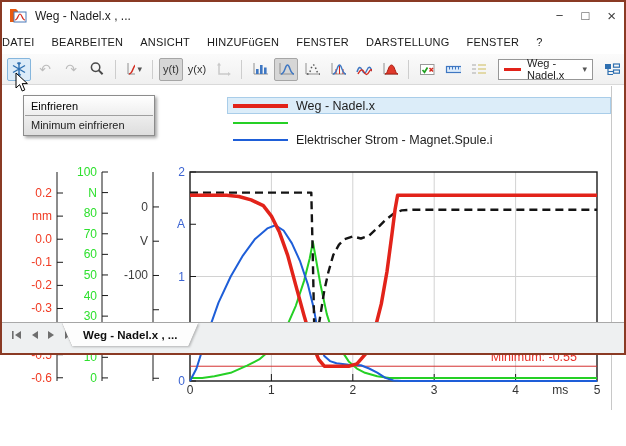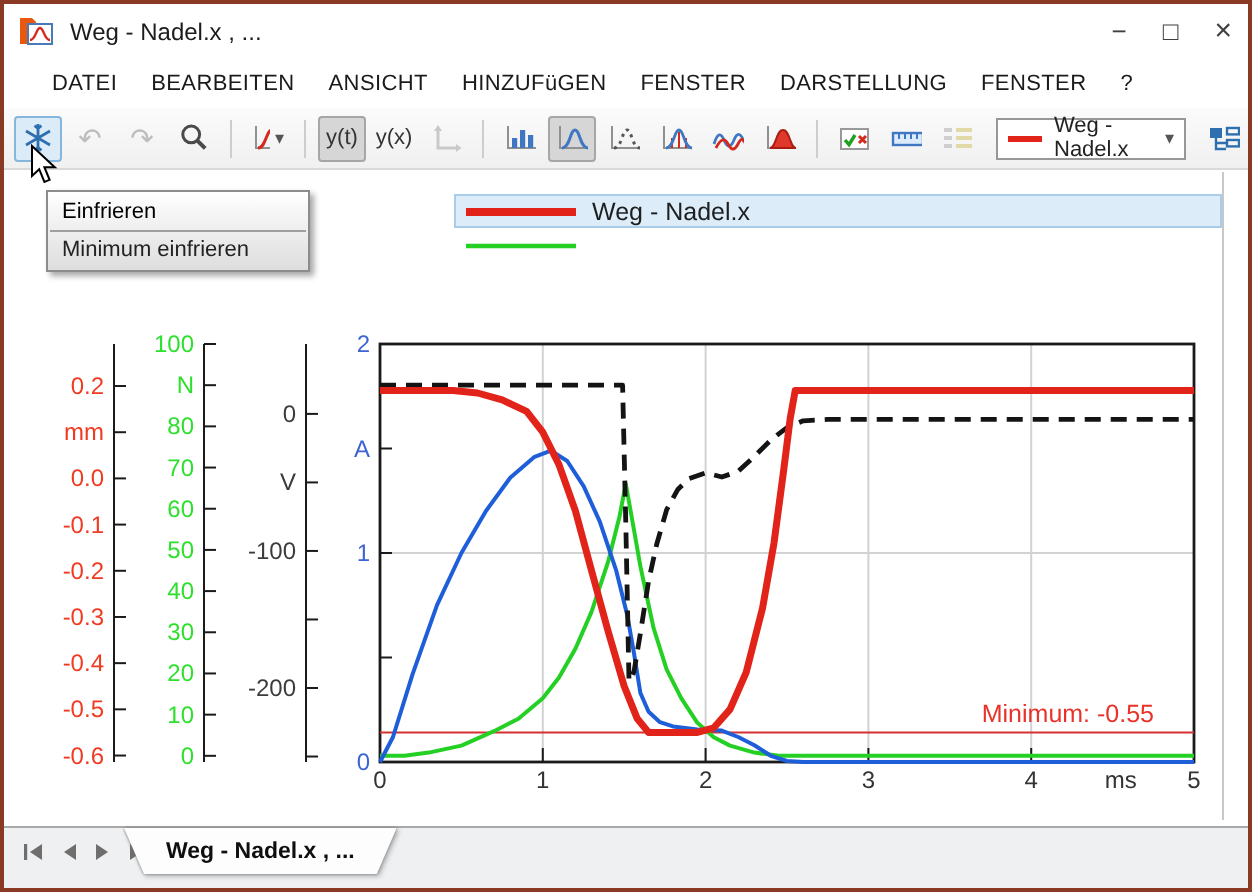--- a/index.html
+++ b/index.html
@@ -1,27 +1,27 @@
 <!DOCTYPE html>
 <html><head>
 <meta charset="utf-8">
 <style>
   *{box-sizing:border-box;margin:0;padding:0}
   html,body{width:626px;height:446px;overflow:hidden;font-family:"Liberation Sans",sans-serif;background:#fff}
-  #win{position:relative;width:626px;height:446px;background:#fff}
+  #win{position:relative;width:626px;height:355px;background:#fff}
   #border-overlay{position:absolute;inset:0;border:2px solid #8a3a24;pointer-events:none;z-index:50}
 
   
   #titlebar{position:absolute;left:2px;top:2px;right:2px;height:27px;background:#fff;display:flex;align-items:center;padding-left:8px;z-index:10}
   #title-text{margin-left:8px;font-size:12px;color:#1c1c1c}
   #controls{position:absolute;right:8px;top:0;height:27px;display:flex;align-items:center;gap:18px;color:#404040}
   #controls span{font-size:13px;line-height:1;cursor:default}
 
   
-  #menubar{position:absolute;left:2px;top:29px;right:2px;height:25px;background:#fff;display:flex;align-items:center;padding-left:24px;gap:17px;z-index:10}
+  #menubar{position:absolute;left:2px;top:29px;right:2px;height:25px;background:#fff;display:flex;align-items:center;padding-left:0;gap:17px;z-index:10}
   .menu-item{font-size:11px;color:#1a1a1a;letter-spacing:.2px}
 
   
   #toolbar{position:absolute;left:2px;top:54px;right:2px;height:31px;background:linear-gradient(#fbfbfb,#f0f0f0);border-bottom:1px solid #d9d9d9;display:flex;align-items:center;padding-left:5px;gap:2px;z-index:10}
   .tbtn{height:23px;min-width:24px;display:flex;align-items:center;justify-content:center;border:1px solid transparent;border-radius:2px;font-size:11px;color:#333;padding:0 3px}
   .tbtn.hov{background:#dcebf8;border-color:#85b6dd}
   .tbtn.pressed{background:#d6d6d6;border-color:#a6a6a6}
   .tbtn .glyph{font-size:14px;line-height:1}
   .glyph.dis{color:#bdbdbd}
   .tsep{width:1px;height:19px;background:#cdcdcd;margin:0 4px;flex:none}
@@ -310,20 +310,26 @@
         <svg width="57" height="10">
           <line x1="1" x2="56" y1="5" y2="5" stroke="#e2231a" stroke-width="4"></line>
         </svg>
         <span class="ltext">Weg - Nadel.x</span>
       </div>
       <div class="lrow">
         <svg width="57" height="10">
           <line x1="1" x2="56" y1="5" y2="5" stroke="#25d025" stroke-width="2.2"></line>
         </svg>
       </div>
+      <div class="lrow">
+        <svg width="57" height="10">
+          <line x1="1" x2="56" y1="5" y2="5" stroke="#1e5ed8" stroke-width="2.2"></line>
+        </svg>
+        <span class="ltext">Elektrischer Strom - Magnet.Spule.i</span>
+      </div>
     </div>
 
   <div id="tooltip">
     <div class="tt1">Einfrieren</div>
     <div class="ttsep"></div>
     <div class="tt2">Minimum einfrieren</div>
   </div>
 
   <svg id="cursor" width="15" height="21">
     <polygon points="1,1 1,16 4.6,12.6 7.2,19 9.8,17.9 7.2,11.6 12.4,11.6" fill="#fff" stroke="#000" stroke-width="1"></polygon>

